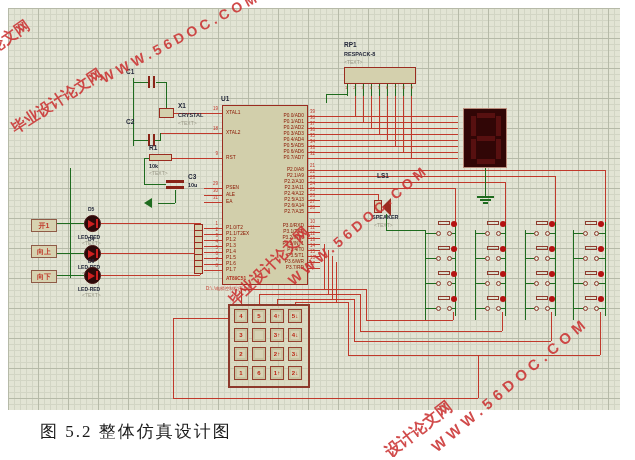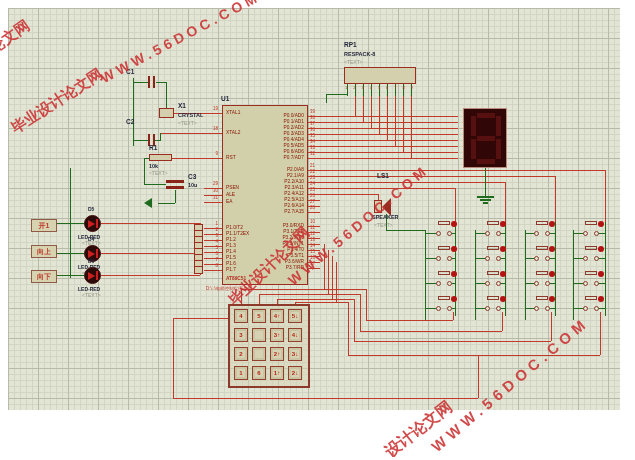--- a/index.html
+++ b/index.html
@@ -540,13 +540,14 @@
   </div>
 
   <div class="wm wm-brand" style="left:-14px;top:42px;transform:rotate(-35deg);">论文网</div>
   <div class="wm wm-brand" style="left:8px;top:122px;transform:rotate(-33deg);">毕业设计论文网</div>
   <div class="wm wm-site" style="left:98px;top:72px;transform:rotate(-28deg);">WWW.56DOC.COM</div>
   <div class="wm wm-brand" style="left:225px;top:296px;transform:rotate(-44deg);">毕业设计论文网</div>
   <div class="wm wm-site" style="left:285px;top:276px;transform:rotate(-40deg);">WWW.56DOC.COM</div>
   <div class="wm wm-brand" style="left:381px;top:446px;transform:rotate(-38deg);font-size:16px;">设计论文网</div>
   <div class="wm wm-site" style="left:428px;top:442px;transform:rotate(-40deg);font-size:15px;letter-spacing:5px;">WWW.56DOC.COM</div>
 
+  <div class="caption">图 5.2 整体仿真设计图</div>
 </div>
 
 </body></html>

